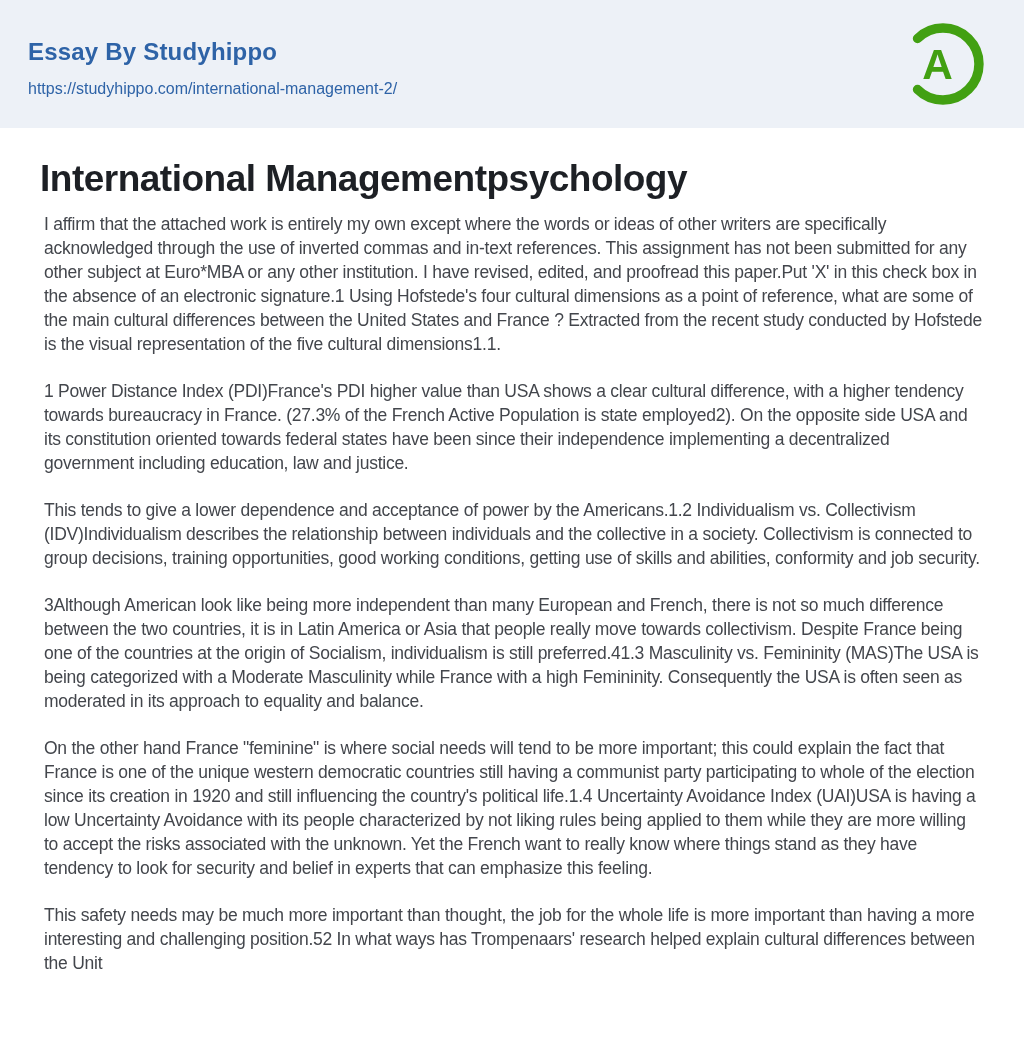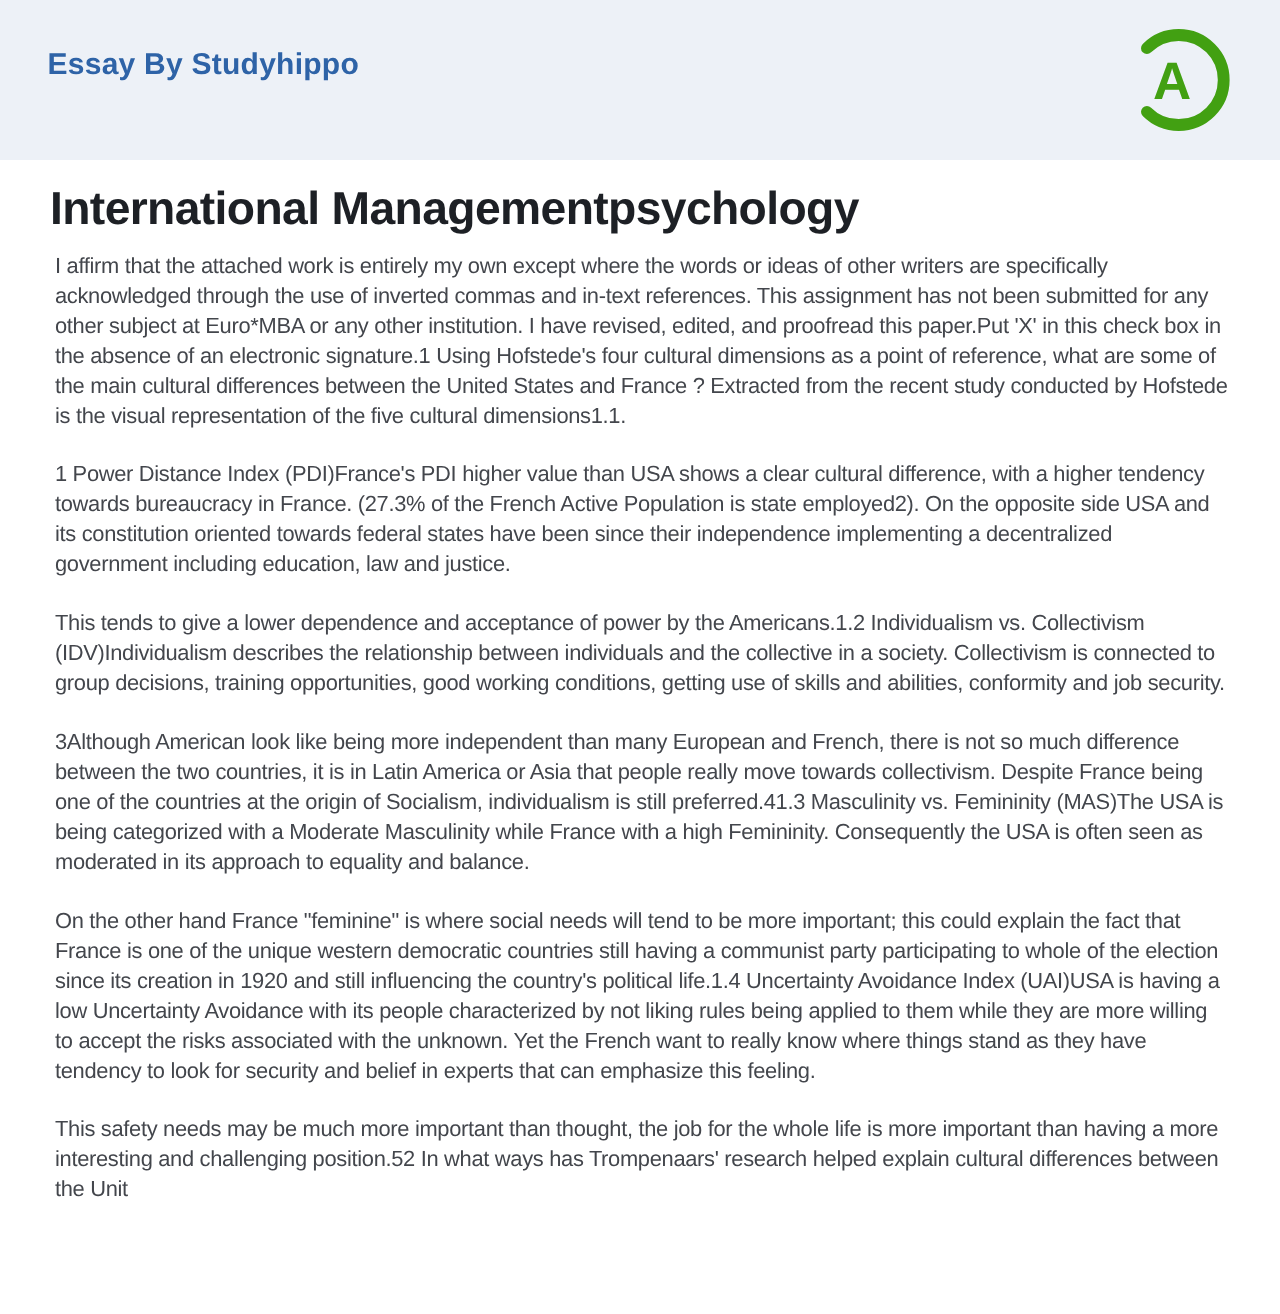--- a/index.html
+++ b/index.html
@@ -11,21 +11,21 @@
     font-family: "Liberation Sans", sans-serif;
   }
   .page {
     width: 1024px;
     min-height: 1051px;
     background: #ffffff;
   }
   .header {
     background: #edf1f7;
     height: 128px;
-    padding: 38px 36px 0 38px;
+    padding: 38px 36px 0 28px;
     position: relative;
   }
   .header-title {
     color: #2e63a7;
     font-size: 24px;
     font-weight: bold;
     letter-spacing: 0.2px;
     margin: 0 0 14px 0;
   }
   .header-url {
@@ -42,38 +42,39 @@
     height: 92px;
   }
   .content {
     padding: 18px 40px 40px 40px;
   }
   .essay-title {
     color: #1d2025;
     font-size: 37px;
     font-weight: bold;
     letter-spacing: -0.5px;
-    margin: 0 0 12px 0;
+    margin: 12px 0 12px 0;
   }
   .essay-paragraph {
     color: #43464c;
     font-size: 17.5px;
     line-height: 24px;
     letter-spacing: -0.25px;
     margin: 0 0 23px 4px;
     max-width: 946px;
   }
 </style>
 </head>
 <body>
 
 <div class="page">
 
   <div class="header">
     <h2 class="header-title">Essay By Studyhippo</h2>
+    <a class="header-url">https://studyhippo.com/international-management-2/</a>
 
     <svg class="logo" viewBox="0 0 100 100" aria-hidden="true">
       <path d="M 21.7 21.7 A 40 40 0 1 1 21.7 78.3" fill="none" stroke="#42a012" stroke-width="10.5" stroke-linecap="round"></path>
       <text x="44" y="66.5" text-anchor="middle" font-family="Liberation Sans, sans-serif" font-size="47" font-weight="bold" fill="#42a012">A</text>
     </svg>
   </div>
 
   <div class="content">
     <h1 class="essay-title">International Managementpsychology</h1>
 

